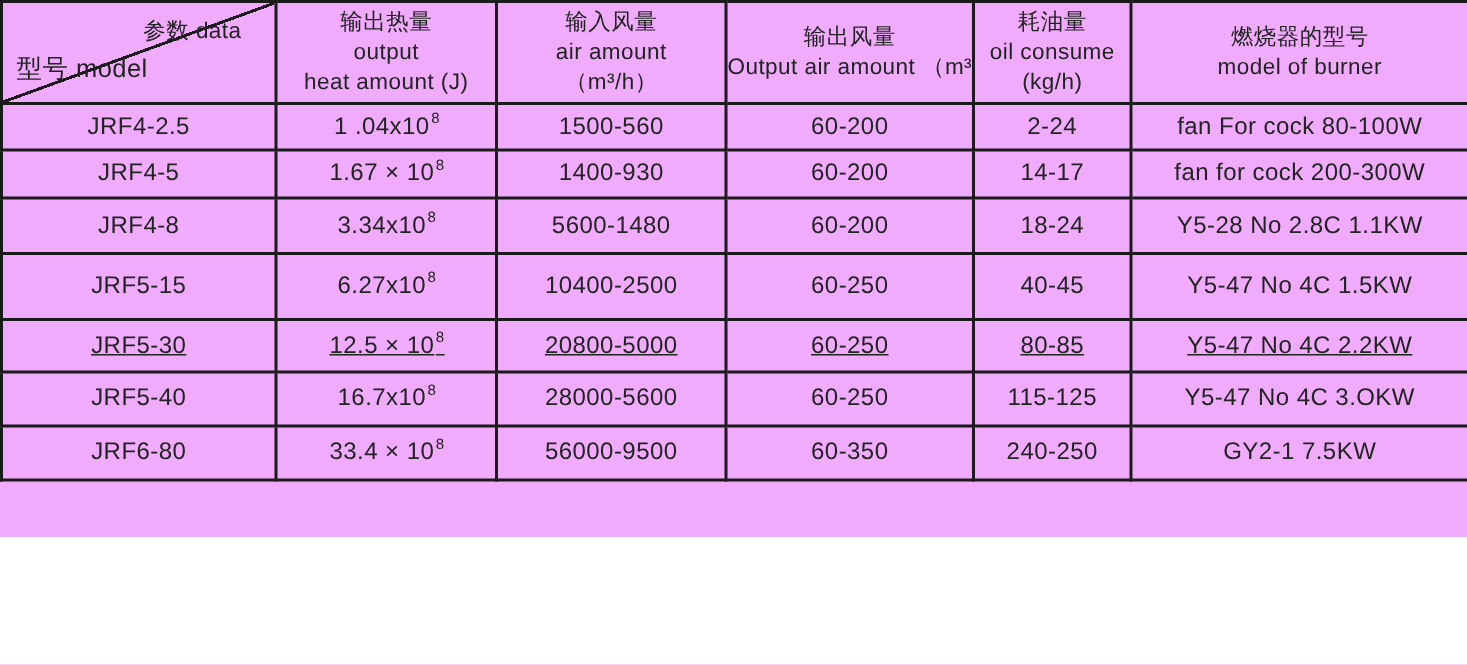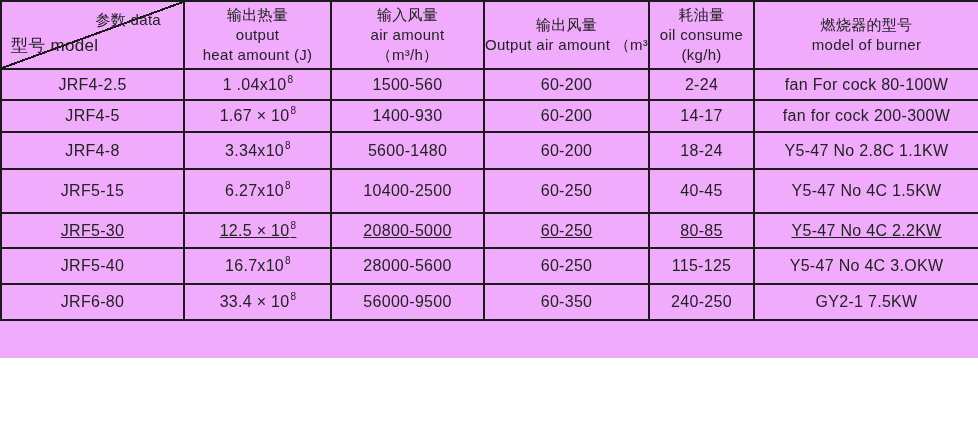--- a/index.html
+++ b/index.html
@@ -141,21 +141,21 @@
         <td>60-200</td>
         <td>14-17</td>
         <td>fan for cock 200-300W</td>
       </tr>
       <tr>
         <td>JRF4-8</td>
         <td><span>3.34x10</span><sup>8</sup></td>
         <td>5600-1480</td>
         <td>60-200</td>
         <td>18-24</td>
-        <td>Y5-47 No 2.8C 1.1KW</td>
+        <td>Y5-28 No 2.8C 1.1KW</td>
       </tr>
       <tr>
         <td>JRF5-15</td>
         <td><span>6.27x10</span><sup>8</sup></td>
         <td>10400-2500</td>
         <td>60-250</td>
         <td>40-45</td>
         <td>Y5-47 No 4C 1.5KW</td>
       </tr>
       <tr>

